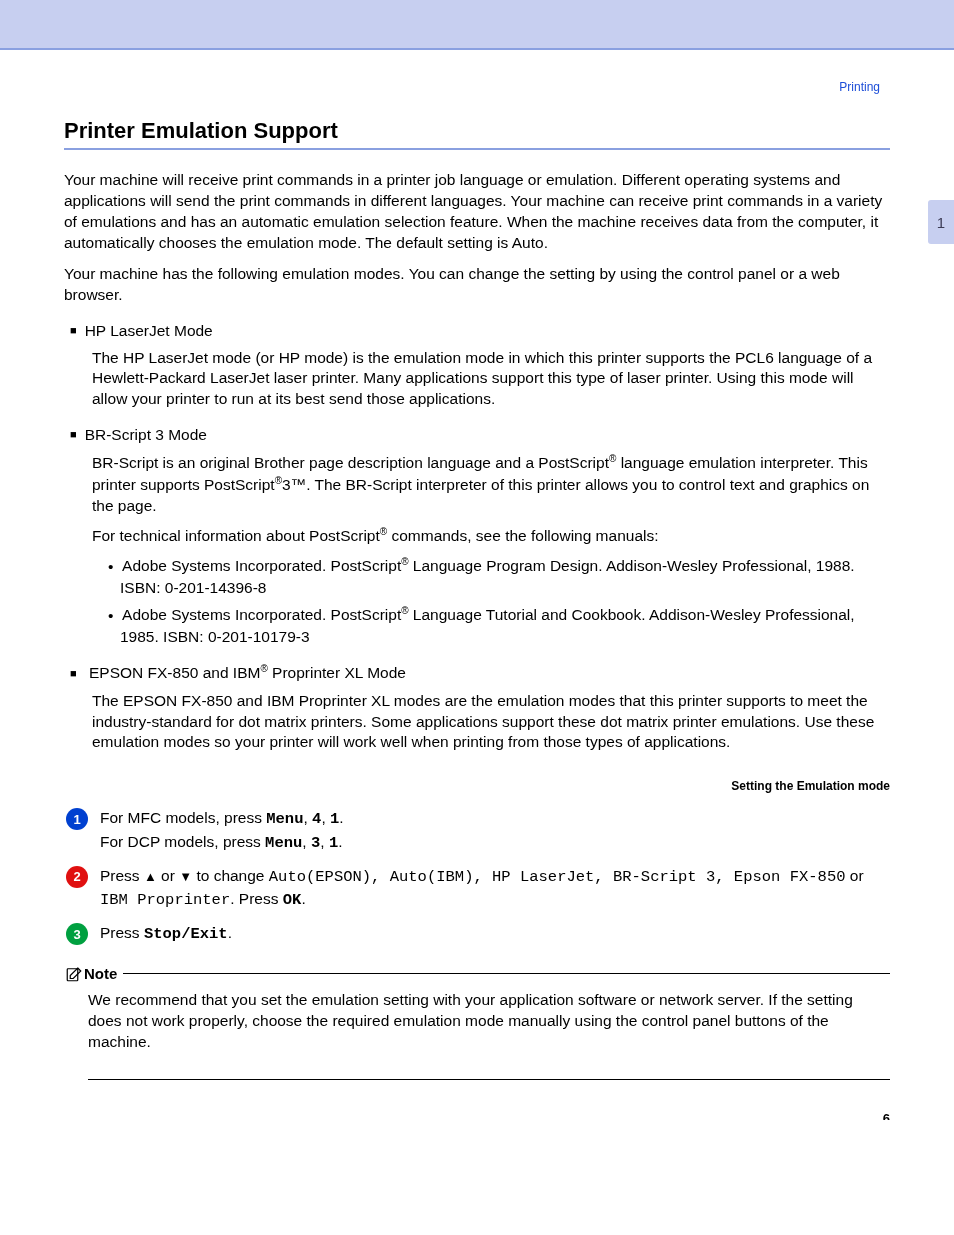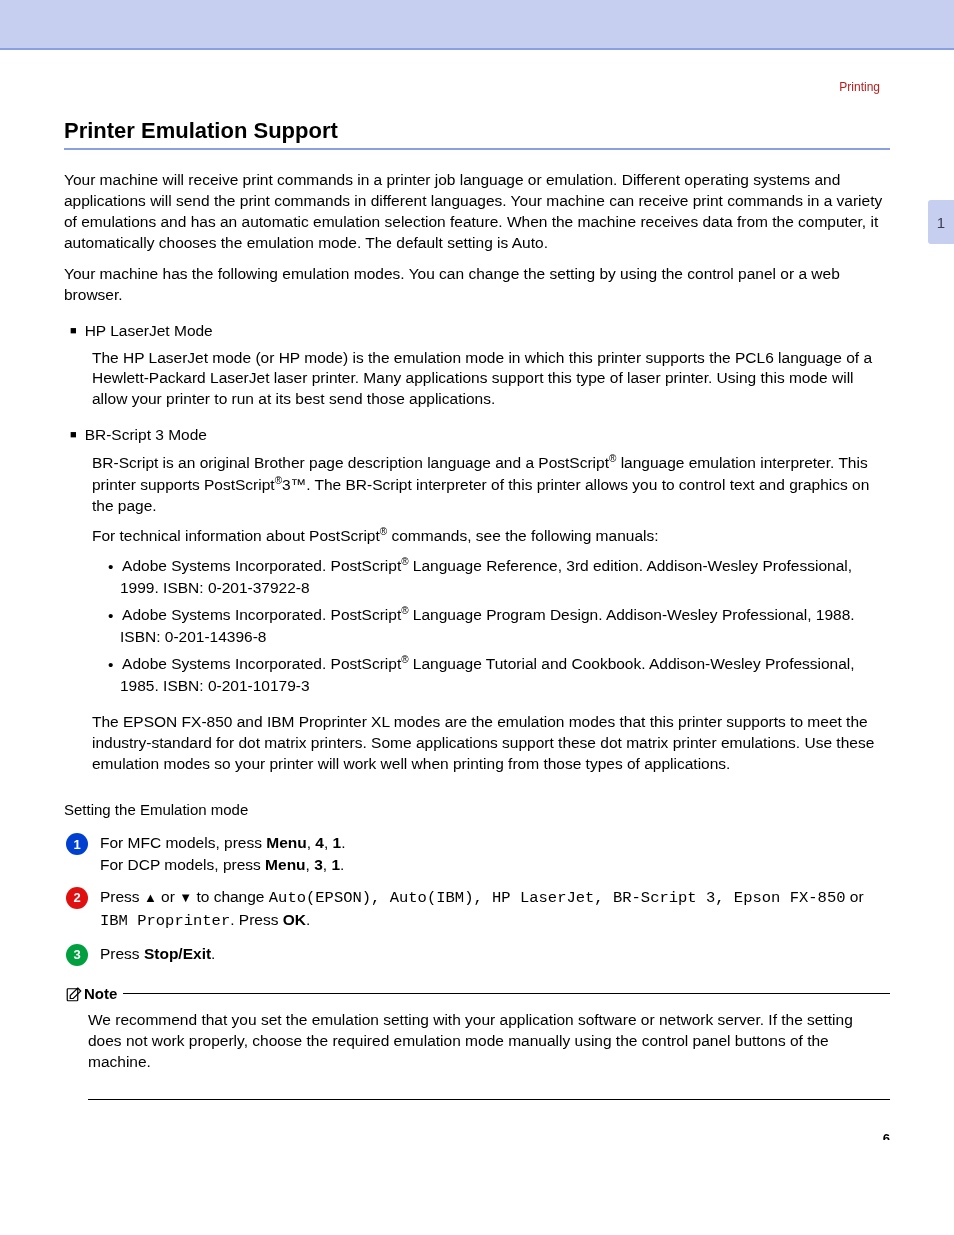--- a/index.html
+++ b/index.html
@@ -1,48 +1,48 @@
 <!DOCTYPE html>
 <html><head>
 <meta charset="utf-8">
 <style>
   * { box-sizing: border-box; margin: 0; padding: 0; }
   html, body { width: 954px; background: #fff; font-family: Arial, Helvetica, sans-serif; color: #000; }
   .topbar { width: 100%; height: 50px; background: #c7cff0; border-bottom: 2px solid #8aa0e0; }
   .page { position: relative; padding: 0 64px 40px 64px; }
-  .breadcrumb { text-align: right; font-size: 12px; color: #b91c1c; margin: 30px 10px 24px 0; }
+  .breadcrumb { text-align: right; font-size: 12px; color: #1d4ed8; margin: 30px 10px 24px 0; }
   .chapter-tab { position: absolute; right: 0; top: 120px; width: 26px; height: 44px; background: #c7cff0; color: #3c3c55; font-size: 15px; display: flex; align-items: center; justify-content: center; border-radius: 3px 0 0 3px; }
   h1.section { font-size: 22px; font-weight: bold; border-bottom: 2px solid #8aa0e0; padding-bottom: 4px; margin-bottom: 20px; }
   p.body { font-size: 15.5px; line-height: 1.35; margin: 9px 0 10px 0; }
   .mode-list { margin: 8px 0 0 0; }
   .mode-item { margin: 16px 0 6px 6px; }
   .mode-title { font-size: 15.5px; }
   .mode-title::before { content: "\25A0"; font-size: 11px; margin-right: 8px; position: relative; top: -2px; }
   .mode-desc { font-size: 15.5px; line-height: 1.35; margin: 8px 0 8px 22px; }
   .refs { margin: 8px 0 8px 38px; }
   .ref { font-size: 15.5px; line-height: 1.35; margin: 6px 0; text-indent: -12px; padding-left: 12px; }
   .ref::before { content: "\2022\00a0\00a0"; }
   sup.reg { font-size: 10px; vertical-align: super; }
-  h2.sub { font-size: 15px; font-weight: normal; margin: 26px 0 14px 0; }
+  h2.sub { font-size: 12px; font-weight: bold; margin: 26px 0 14px 0; text-align: right; }
   .steps { margin-left: 2px; }
   .step { display: flex; align-items: flex-start; margin: 10px 0; gap: 12px; }
   .step-num { flex: 0 0 22px; width: 22px; height: 22px; border-radius: 50%; color: #fff; font-size: 13px; font-weight: bold; display: flex; align-items: center; justify-content: center; margin-top: 1px; }
   .c1 { background: #0040d0; } .c2 { background: #e01010; } .c3 { background: #00a040; }
   .step-body { font-size: 15.5px; line-height: 1.4; flex: 1; }
   .mono { font-family: "Courier New", monospace; }
   .note-block { margin-top: 18px; }
   .note-header { display: flex; align-items: center; gap: 0; }
   .note-icon { width: 20px; height: 20px; display: flex; align-items: center; justify-content: center; }
   .note-icon svg { width: 18px; height: 18px; }
   .note-label { font-weight: bold; font-size: 15px; }
   .note-line { flex: 1; height: 1px; background: #000; margin-left: 6px; }
   .note-text { font-size: 15.5px; line-height: 1.35; margin: 6px 0 0 24px; border-bottom: 1px solid #000; padding-bottom: 26px; }
   .pagenum { position: absolute; right: 64px; bottom: -6px; font-weight: bold; font-size: 13px; }
   .arrow { font-size: 13px; }
-  b { font-weight: bold; }
+  b { font-weight: bold; font-family: Liberation Mono, monospace; }
 </style>
 </head>
 <body>
 
 <div class="topbar"></div>
 
 <div class="page">
   <div class="breadcrumb">Printing</div>
   <div class="chapter-tab">1</div>
 
@@ -60,27 +60,29 @@
 
     <div class="mode-item">
       <div class="mode-title">BR-Script 3 Mode</div>
       <p class="mode-desc">
         <span>BR-Script is an original Brother page description language and a PostScript</span><sup class="reg">®</sup><span> language emulation interpreter. This printer supports PostScript</span><sup class="reg">®</sup><span>3™. The BR-Script interpreter of this printer allows you to control text and graphics on the page.</span>
       </p>
       <p class="mode-desc">
         <span>For technical information about PostScript</span><sup class="reg">®</sup><span> commands, see the following manuals:</span>
       </p>
       <div class="refs">
-        <p class="ref"><span>Adobe Systems Incorporated. PostScript</span><sup class="reg">®</sup><span> Language Reference, 3rd edition. Addison-Wesley Professional, 1999. ISBN: 0-201-37922-8</span></p>
         <p class="ref"><span>Adobe Systems Incorporated. PostScript</span><sup class="reg">®</sup><span> Language Program Design. Addison-Wesley Professional, 1988. ISBN: 0-201-14396-8</span></p>
         <p class="ref"><span>Adobe Systems Incorporated. PostScript</span><sup class="reg">®</sup><span> Language Tutorial and Cookbook. Addison-Wesley Professional, 1985. ISBN: 0-201-10179-3</span></p>
       </div>
     </div>
 
     <div class="mode-item">
+      <div class="mode-title">
+        <span>EPSON FX-850 and IBM</span><sup class="reg">®</sup><span> Proprinter XL Mode</span>
+      </div>
       <p class="mode-desc">The EPSON FX-850 and IBM Proprinter XL modes are the emulation modes that this printer supports to meet the industry-standard for dot matrix printers. Some applications support these dot matrix printer emulations. Use these emulation modes so your printer will work well when printing from those types of applications.</p>
     </div>
 
   </div>
 
   <h2 class="sub">Setting the Emulation mode</h2>
 
   <div class="steps">
 
     <div class="step">

